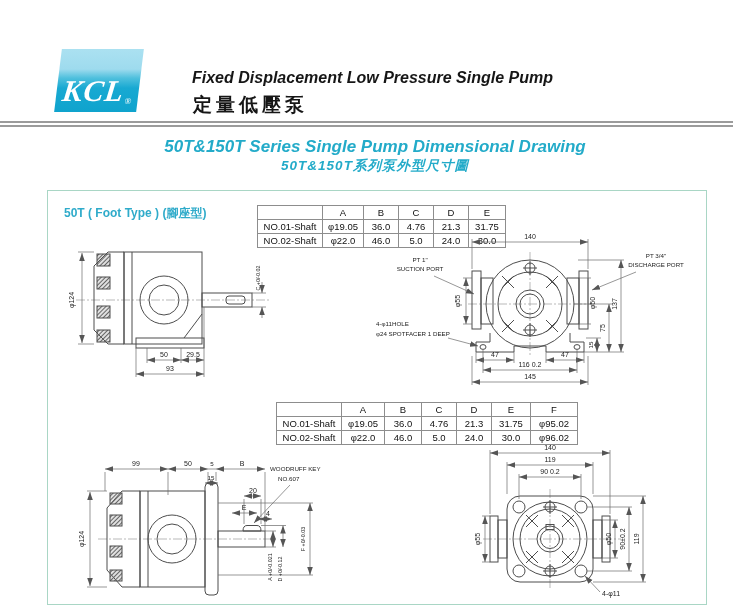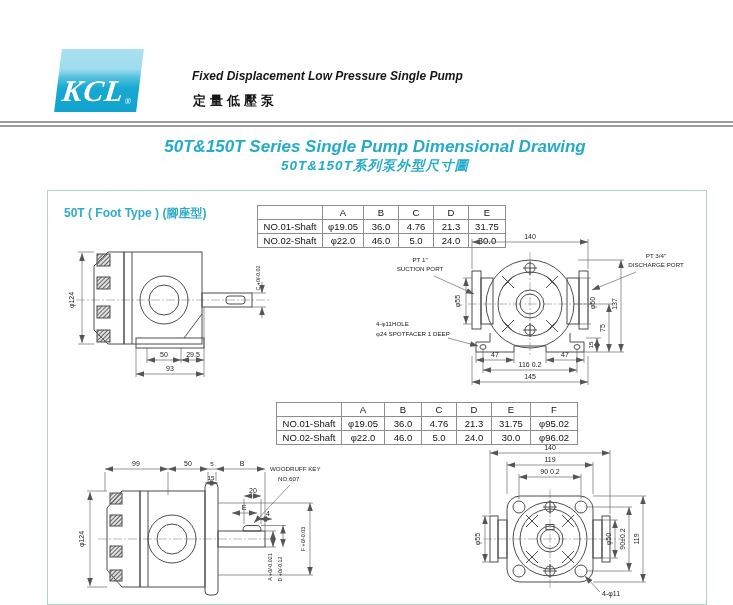--- a/index.html
+++ b/index.html
@@ -7,22 +7,22 @@
         font-family:"Liberation Sans",sans-serif;color:#1a1a1a}
 
   
   .logo{position:absolute;left:58px;top:49px;width:82px;height:63px;
         transform:skewX(-7deg);
         background:linear-gradient(180deg,#abe1f1 0%,#9edbee 32%,#4fc0dd 46%,#18a9d2 62%,#0fa3cd 100%);
         display:flex;align-items:flex-end;justify-content:center;padding-bottom:6px;box-sizing:border-box}
   .logo .kcl{font-family:"Liberation Serif",serif;font-style:italic;font-weight:700;
         font-size:30px;color:#fff;letter-spacing:1px;line-height:1}
   .logo .reg{font-family:"Liberation Serif",serif;font-size:9px;color:#fff;margin-left:2px}
-  .hdr-en{position:absolute;left:192px;top:69px;font-style:italic;font-weight:700;font-size:12px;color:#161616}
-  .hdr-zh{position:absolute;left:193px;top:92px;font-weight:700;font-size:13px;letter-spacing:4px;color:#161616}
+  .hdr-en{position:absolute;left:192px;top:69px;font-style:italic;font-weight:700;font-size:16px;color:#161616}
+  .hdr-zh{position:absolute;left:193px;top:92px;font-weight:700;font-size:19px;letter-spacing:4px;color:#161616}
   .rule{position:absolute;left:0;top:121px;width:733px;height:2px;
         border-top:2px solid #9b9b9b;border-bottom:2px solid #9b9b9b}
 
   .title1{position:absolute;left:0;top:137px;width:750px;text-align:center;
           font-style:italic;font-weight:700;font-size:17px;color:#23abc9}
   .title2{position:absolute;left:0;top:157px;width:750px;text-align:center;
           font-style:italic;font-weight:700;font-size:13.5px;color:#23abc9;letter-spacing:1px}
 
   .mainbox{position:absolute;left:47px;top:190px;width:658px;height:413px;
            border:1px solid #a9d6c5;background:#fff}

